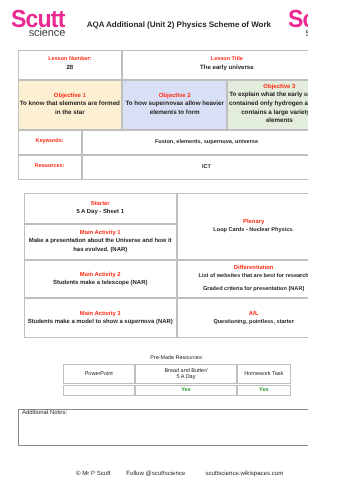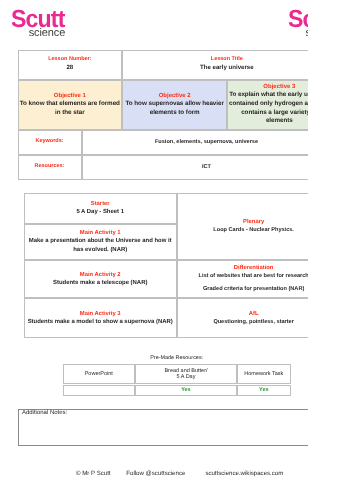--- a/index.html
+++ b/index.html
@@ -68,20 +68,21 @@
 </style>
 </head>
 <body>
 
 <div class="page">
 
   <div class="logo" id="logo-left">
     <span class="word">Scutt</span>
     <span class="sub">science</span>
   </div>
+  <div class="doc-title">AQA Additional (Unit 2) Physics Scheme of Work</div>
   <div class="logo" id="logo-right">
     <span class="word">Scutt</span>
     <span class="sub">science</span>
   </div>
 
   <div class="cell t1" style="left:17.5px;top:49.5px;width:104.7px;height:30px;">
     <span class="lbl">Lesson Number:</span>
     <span class="val">28</span>
   </div>
   <div class="cell t1" style="left:122.2px;top:49.5px;width:209.3px;height:30px;">

